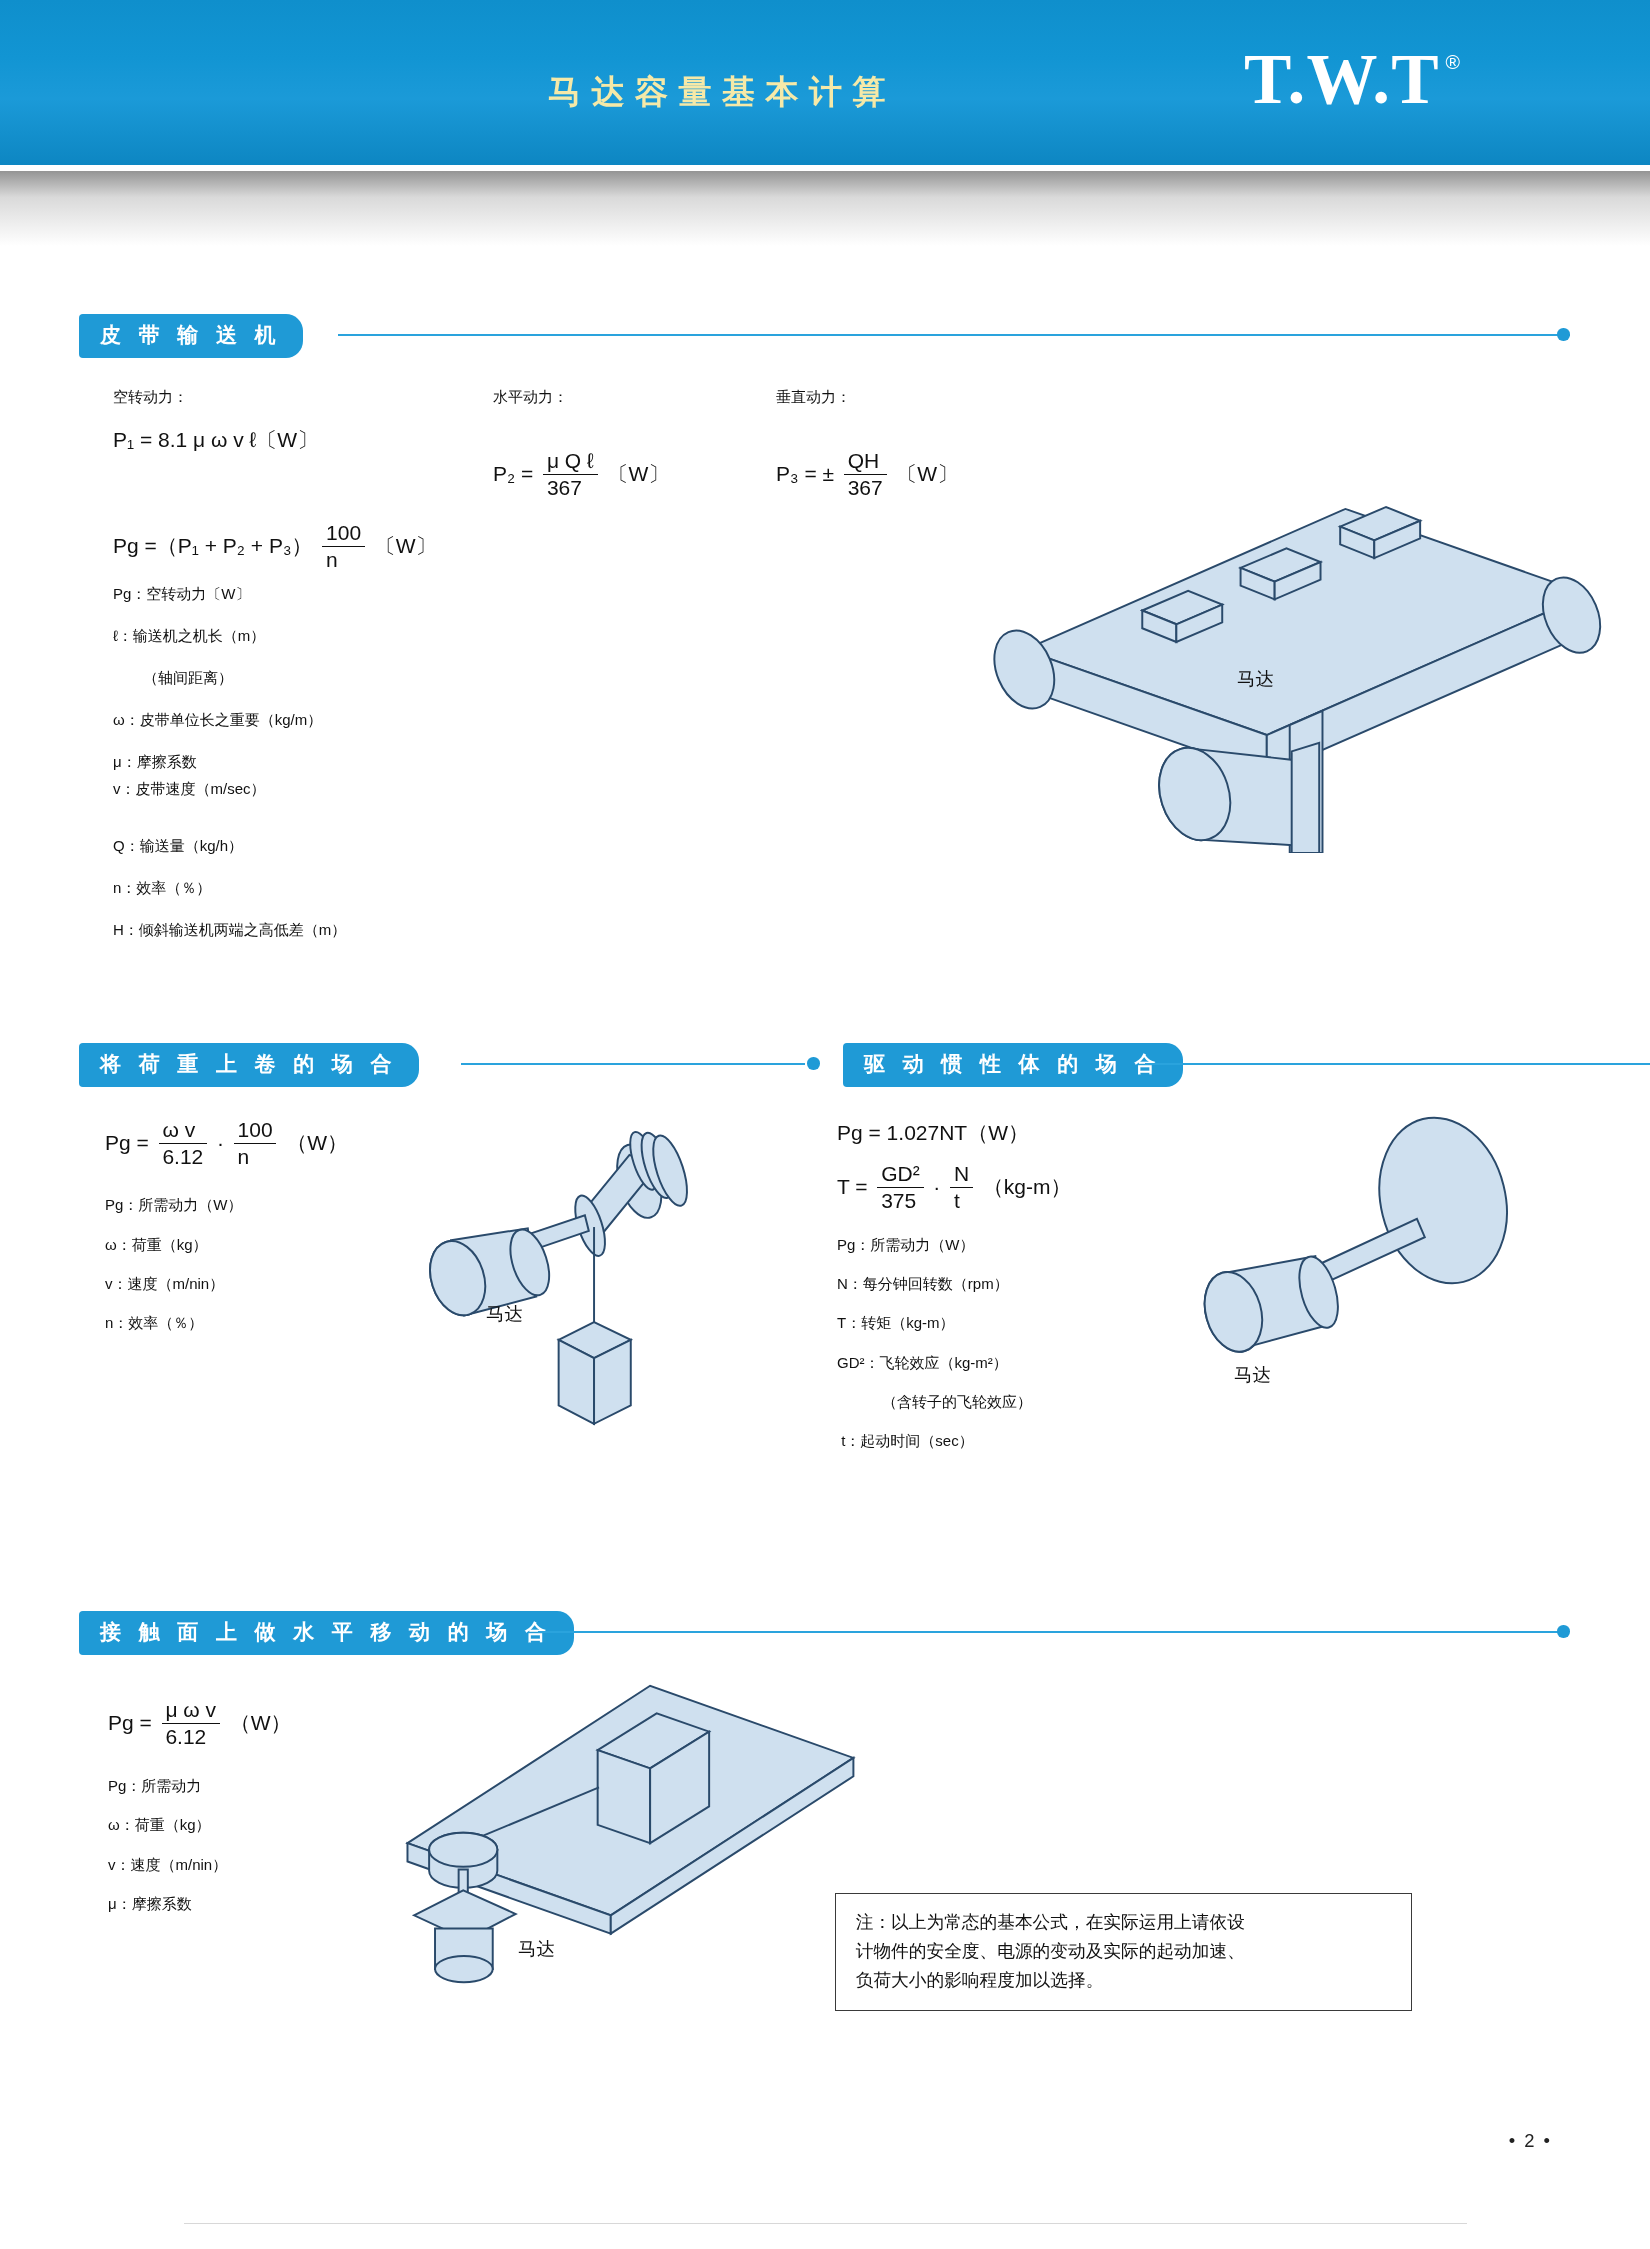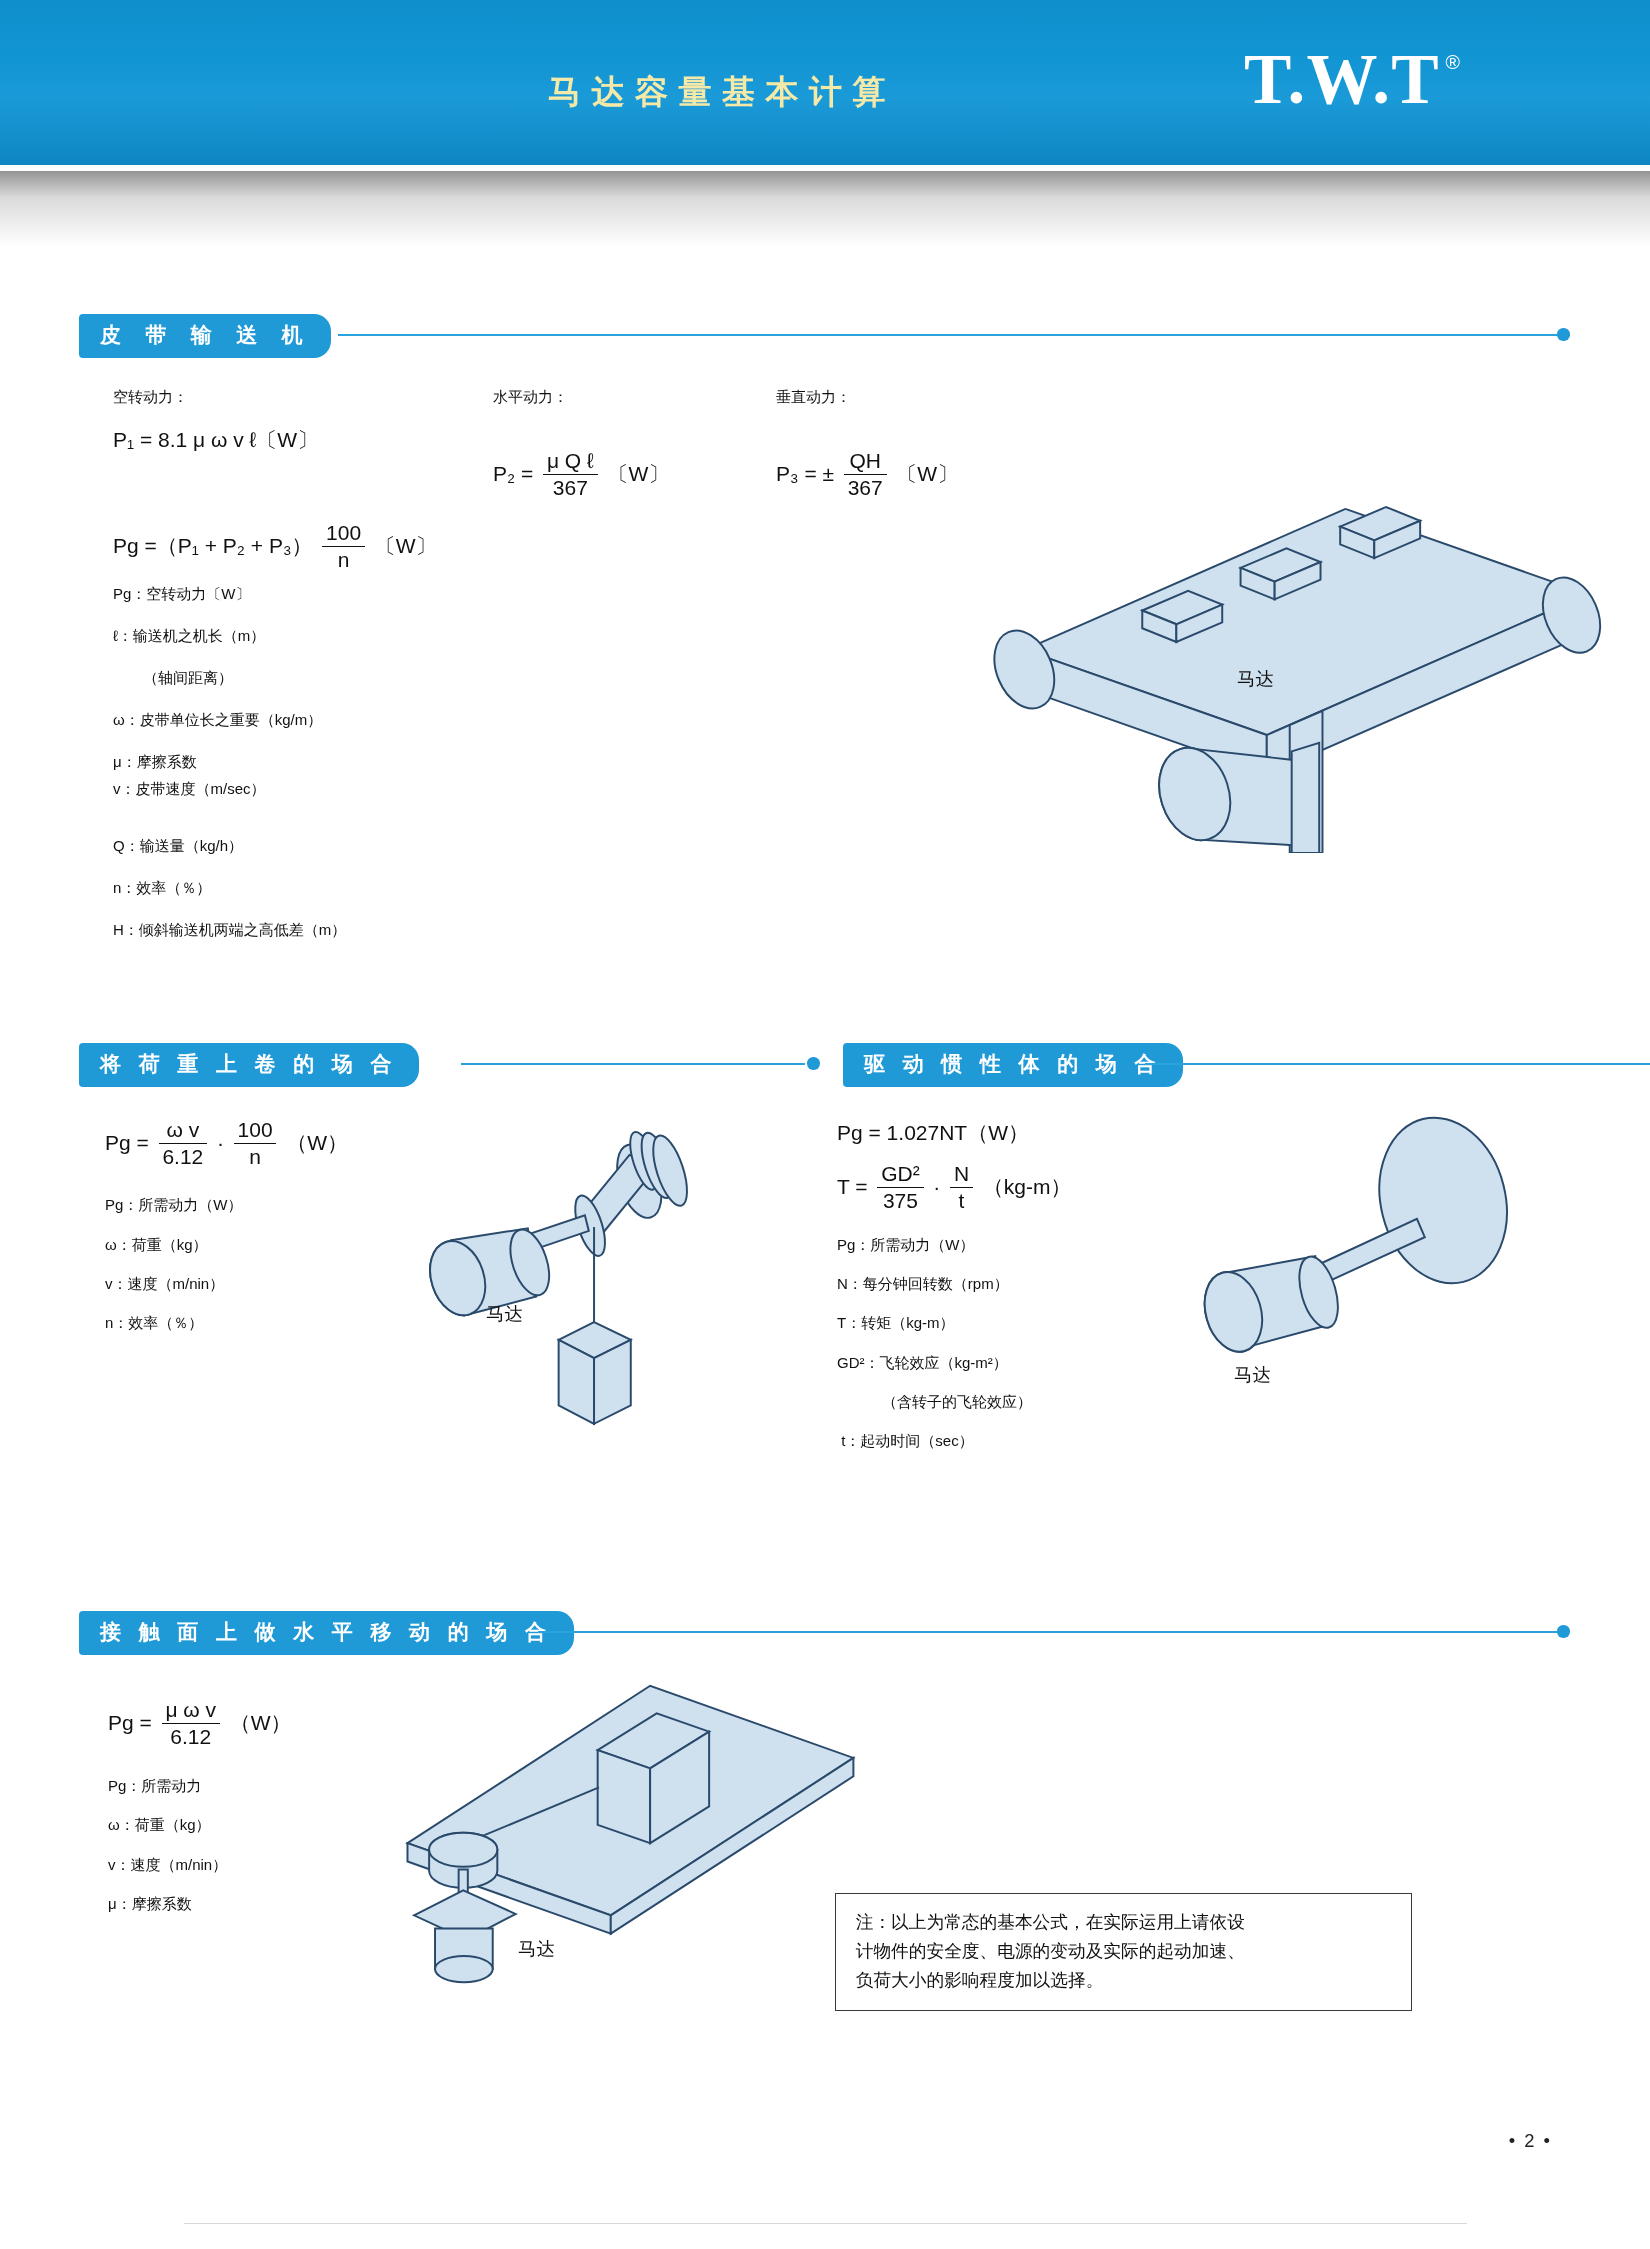--- a/index.html
+++ b/index.html
@@ -53,21 +53,21 @@
   }
   .sect-dot {
     position:absolute; width:12.5px; height:12.5px; border-radius:50%;
     background:#1f9ad6; top:14.4px;
   }
 
   
   .txt { position:absolute; color:#111; font-size:15px; line-height:1.52; white-space:pre; }
 
   
-  .frac { display:inline-block; text-align:center; vertical-align:middle; margin:0 3.9px; position:relative; top:-1.3px;}
+  .frac { display:inline-block; text-align:left; vertical-align:middle; margin:0 3.9px; position:relative; top:-1.3px;}
   .frac .num { display:block; padding:0 3.9px 1.3px 3.9px; }
   .frac .den { display:block; border-top:1.3px solid #111; padding:1.3px 3.9px 0 3.9px; }
 
   .eq { position:absolute; color:#111; font-size:21px; white-space:nowrap; }
 
   
   .note {
     position:absolute; border:1.3px solid #3a3a3a; background:#fff;
     padding:14.4px 17px 15.7px 19.7px; font-size:17.7px; line-height:1.62; color:#111;
   }
@@ -90,21 +90,21 @@
 <body>
 
 <div class="header">
   <div class="header-title">马达容量基本计算</div>
   <div class="logo">T.W.T</div>
   <div class="logo-reg">®</div>
 </div>
 <div class="header-underline"></div>
 <div class="header-shadow"></div>
 
-<div class="sect" style="left:79px; top:314px; width:1417px;font-family:Liberation Mono, monospace;">
+<div class="sect" style="left:79px; top:314px; width:1417px;">
   <span class="sect-tab">皮 带 输 送 机</span>
   <div class="sect-line" style="left:259px; width:1232px;"></div>
   <div class="sect-dot" style="left:1478px;"></div>
 </div>
 
 <div class="txt" style="left:113px; top:386px;">空转动力：</div>
 <div class="txt" style="left:493px; top:386px;">水平动力：</div>
 <div class="txt" style="left:776px; top:386px;">垂直动力：</div>
 
 <div class="eq" style="left:113px; top:426px;">P₁ = 8.1 μ ω v ℓ〔W〕</div>

